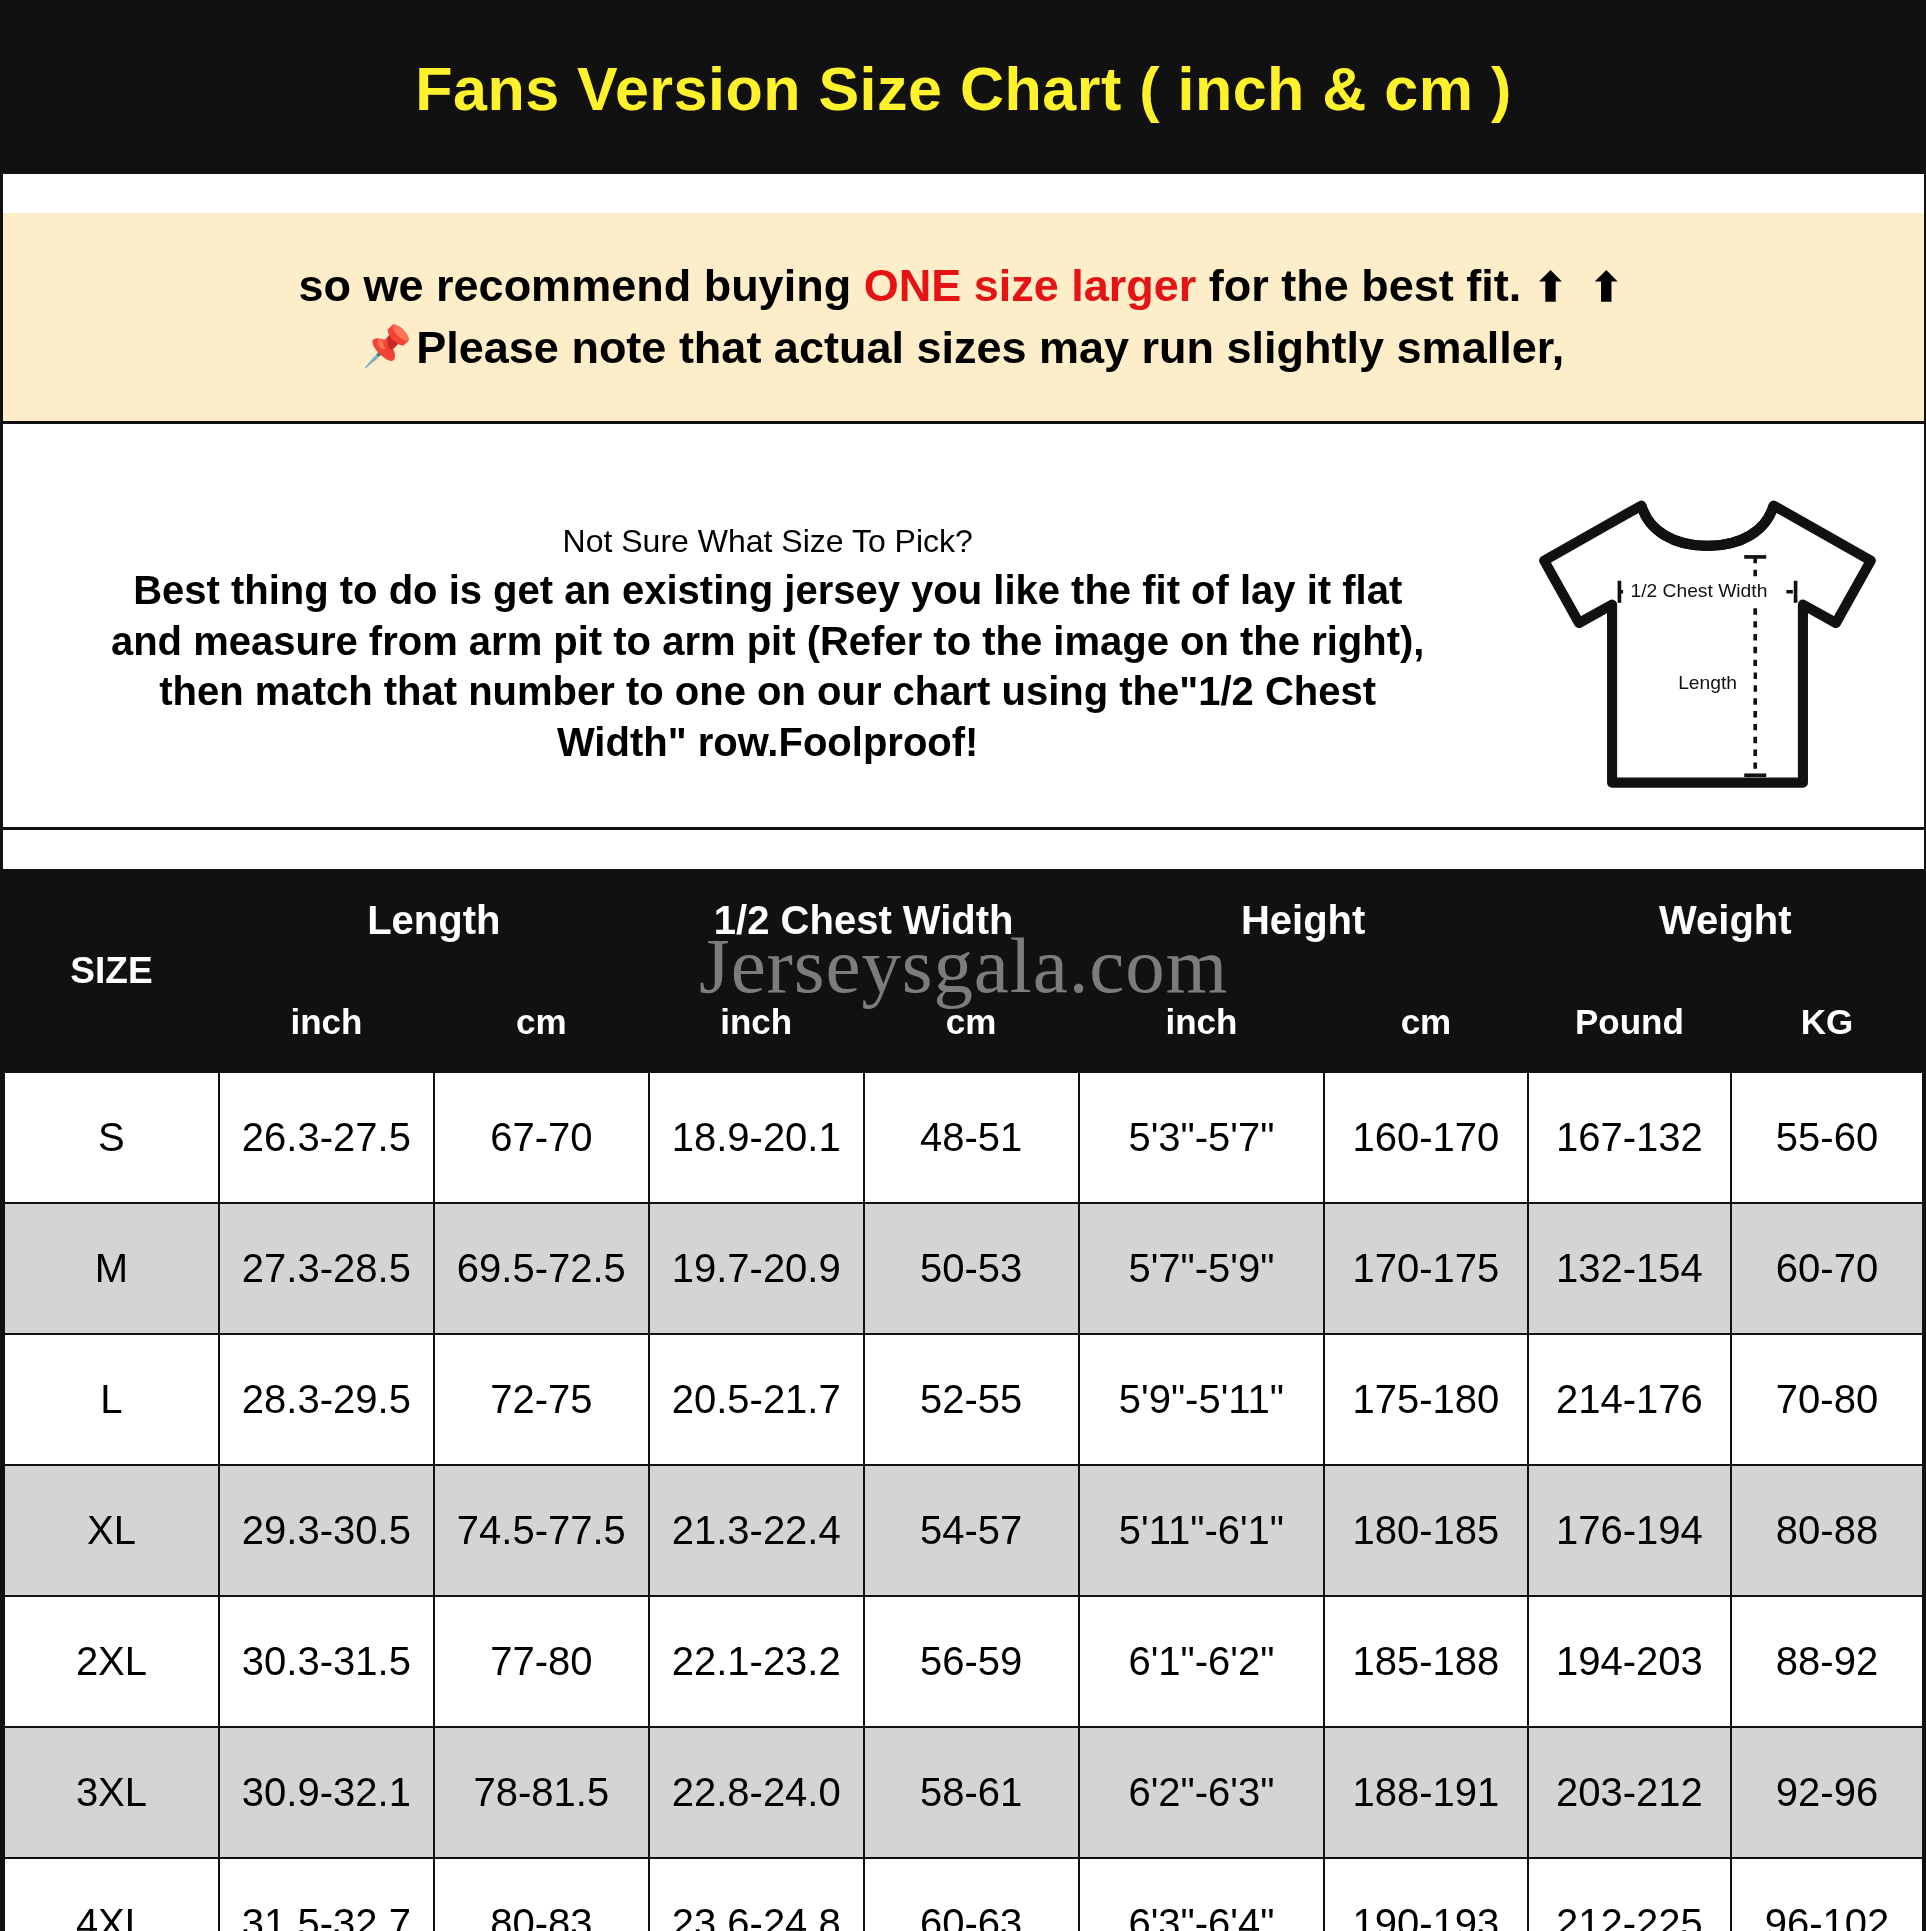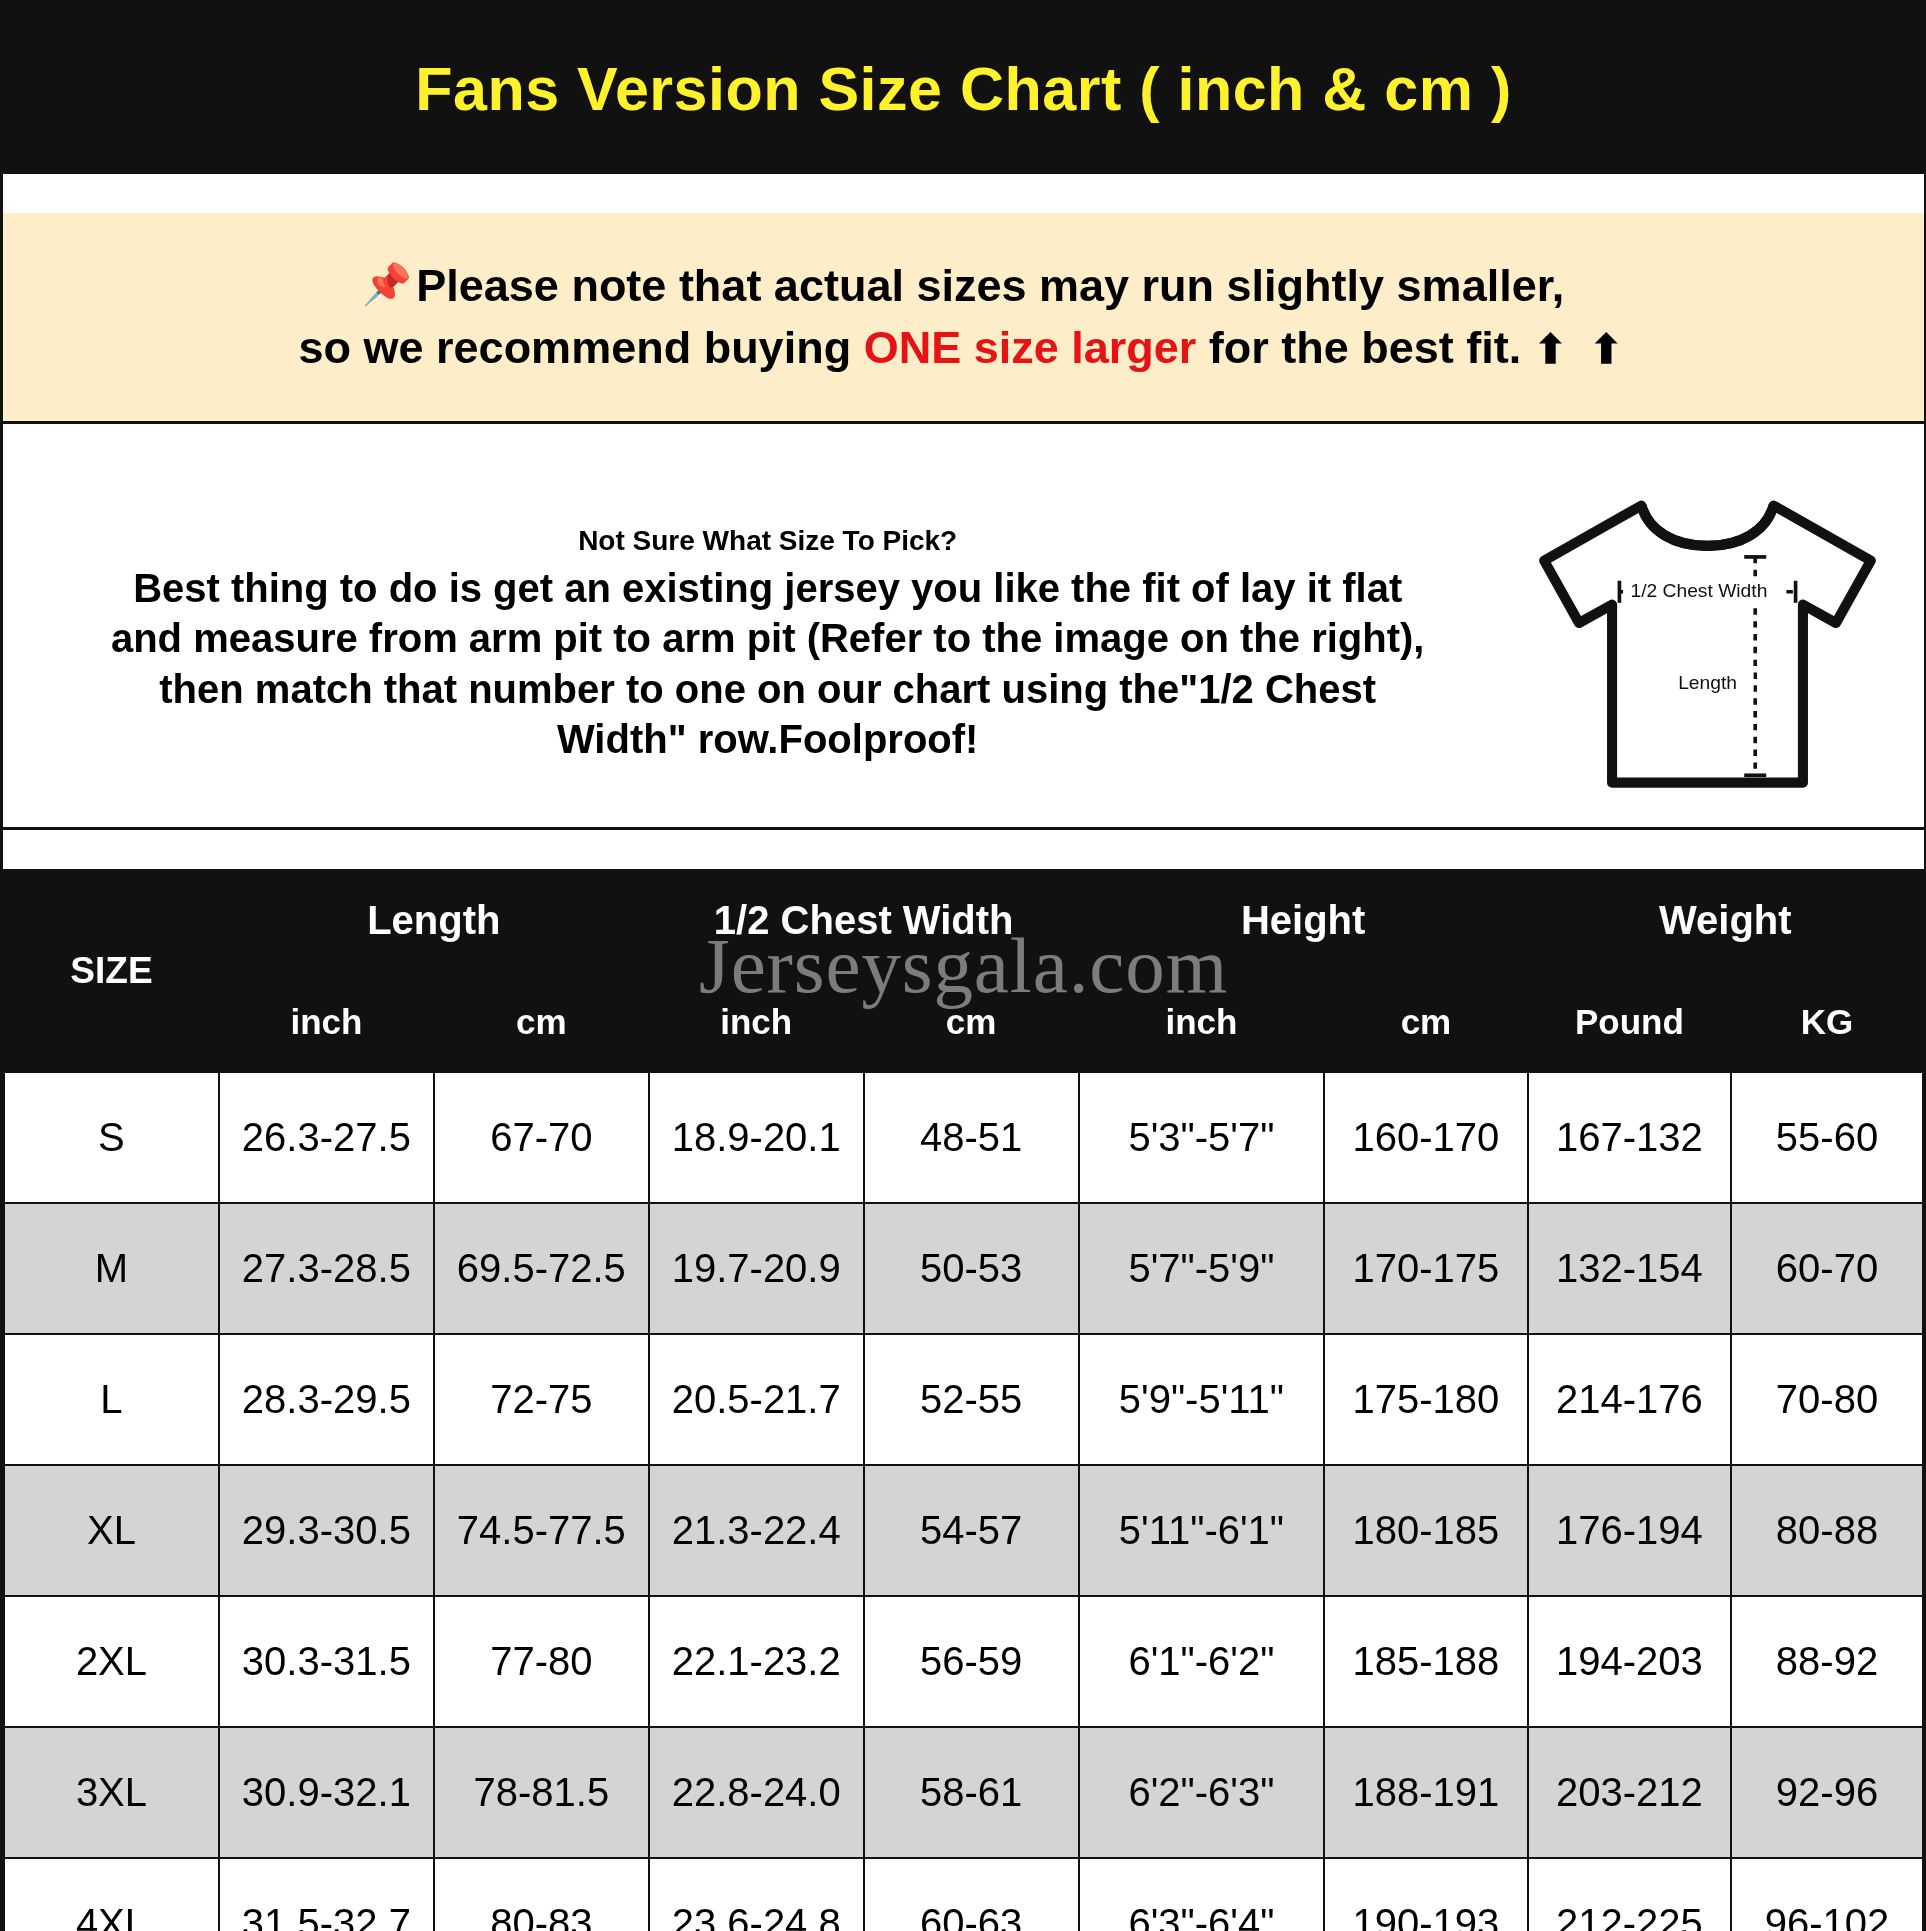--- a/index.html
+++ b/index.html
@@ -80,22 +80,22 @@
     align-items: center;
     padding: 0 24px 0 9.2px;
     border-bottom: 3.7px solid #111111;
   }
   .help-text {
     flex: 1;
     text-align: center;
     padding-left: 9.2px;
   }
   .help-head {
-    font-size: 28px;
-    font-weight: bold;
+    font-size: 32px;
+    font-weight: normal;
     margin-bottom: 5.5px;
   }
   .help-body {
     font-size: 40px;
     font-weight: bold;
     line-height: 1.26;
   }
   .help-img {
     width: 386px;
     display: flex;
@@ -155,25 +155,25 @@
 <body>
 
 <div class="sheet">
 
   <div class="banner">
     <div class="banner-title">Fans Version Size Chart ( inch &amp; cm )</div>
   </div>
 
   <div class="note">
     <div class="note-line">
-      <span class="pin-icon">📌</span><span>Please note that actual sizes may run slightly smaller,</span>
+      <span>so we recommend buying </span><span class="red">ONE size larger</span><span> for the best fit.</span>
+      <span class="arrows">⬆ ⬆</span>
     </div>
     <div class="note-line">
-      <span>so we recommend buying </span><span class="red">ONE size larger</span><span> for the best fit.</span>
-      <span class="arrows">⬆ ⬆</span>
+      <span class="pin-icon">📌</span><span>Please note that actual sizes may run slightly smaller,</span>
     </div>
   </div>
 
   <div class="help">
     <div class="help-text">
       <div class="help-head">Not Sure What Size To Pick?</div>
       <div class="help-body">
         <div>Best thing to do is get an existing jersey you like the fit of lay it flat</div>
         <div>and measure from arm pit to arm pit (Refer to the image on the right),</div>
         <div>then match that number to one on our chart using the"1/2 Chest</div>

